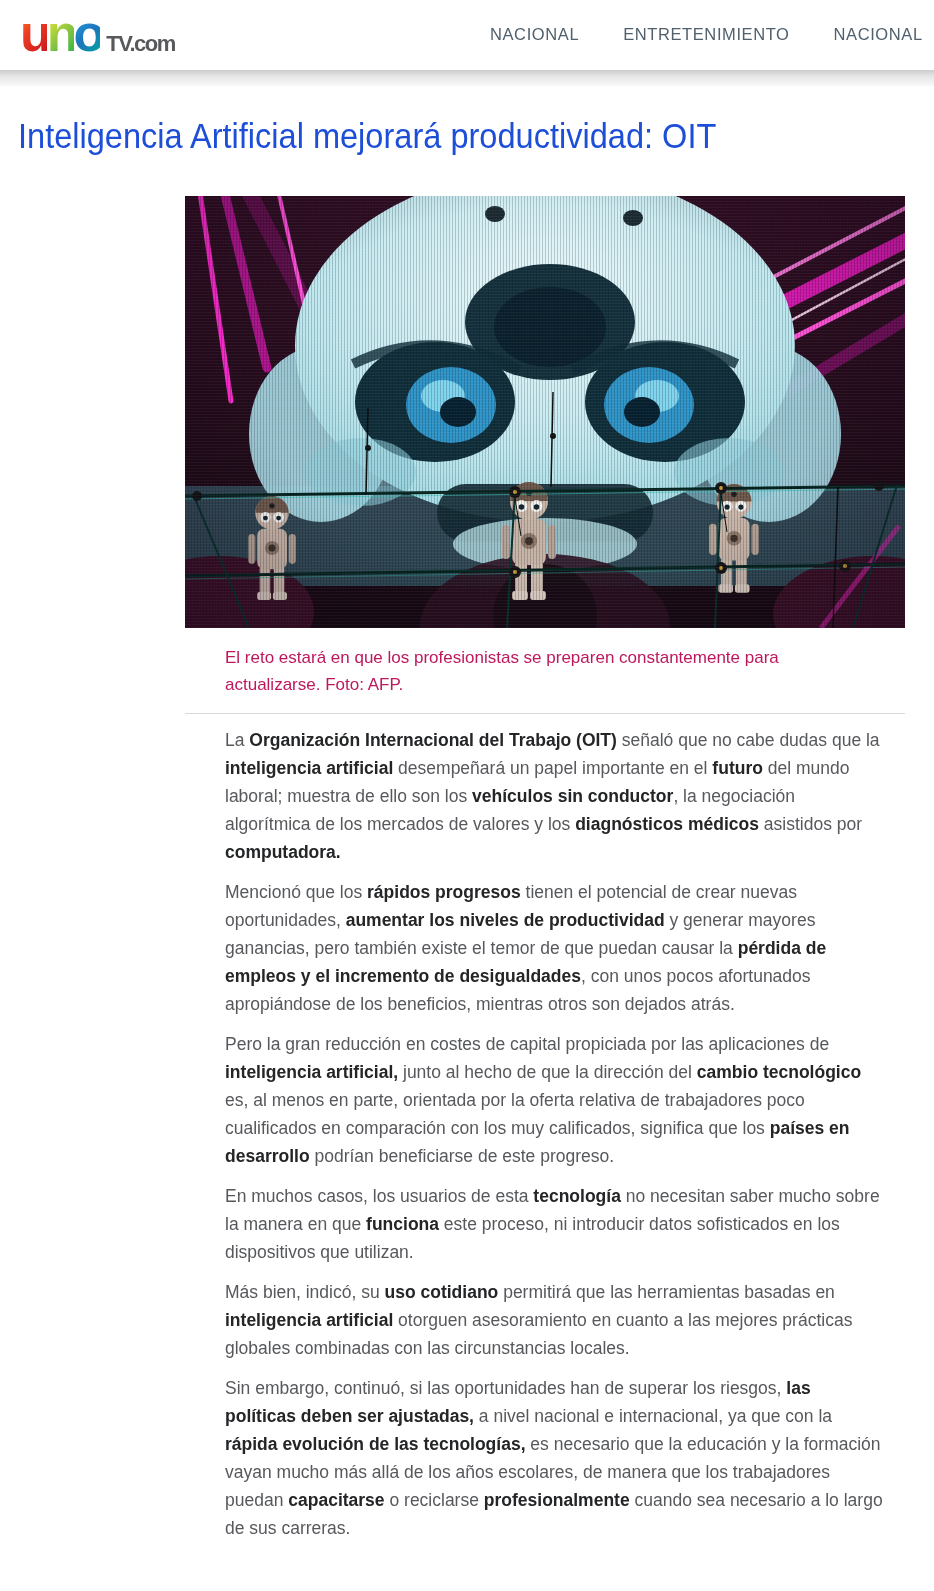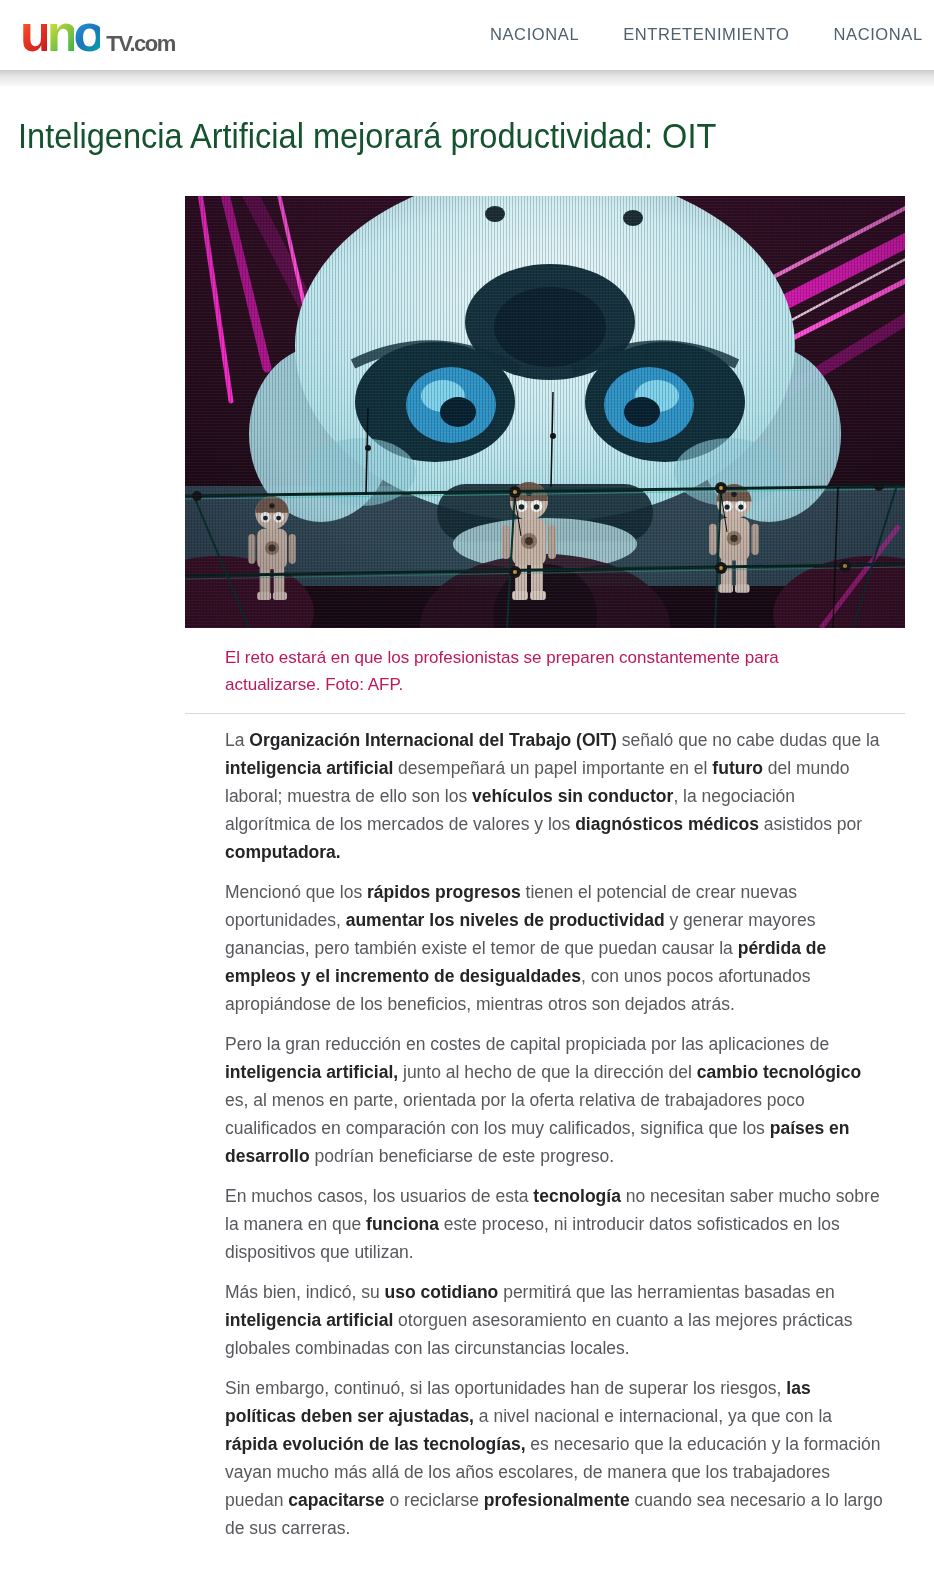--- a/index.html
+++ b/index.html
@@ -47,21 +47,21 @@
   }
   .header-band {
     height: 16px;
     background: linear-gradient(to bottom, #cccccc 0%, #e6e6e6 40%, #f9f9f9 100%);
   }
 
   
   .article-title {
     margin: 26px 0 16px 18px;
     font-size: 35px; font-weight: 400;
-    color: #14532d;
+    color: #1d4ed8;
     line-height: 48px;
   }
   .article-title .squeeze {
     display: inline-block;
     transform: scaleX(.93);
     transform-origin: left center;
     white-space: nowrap;
   }
 
   

